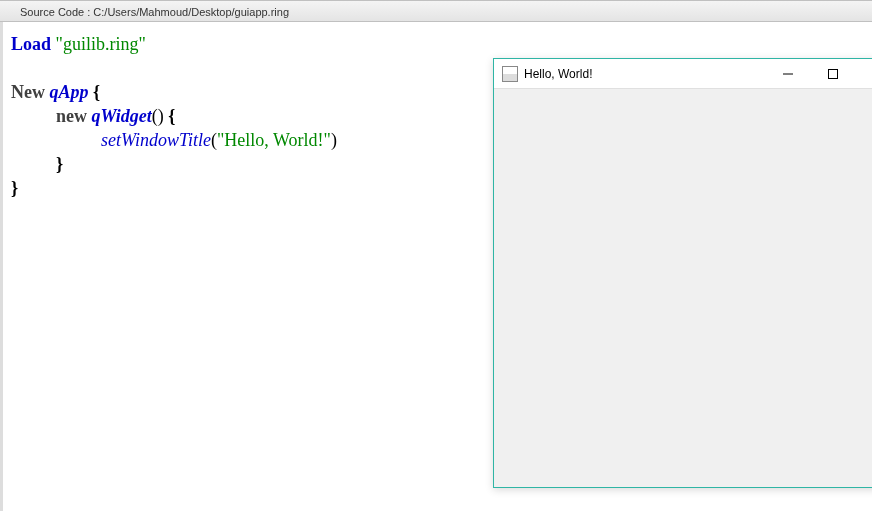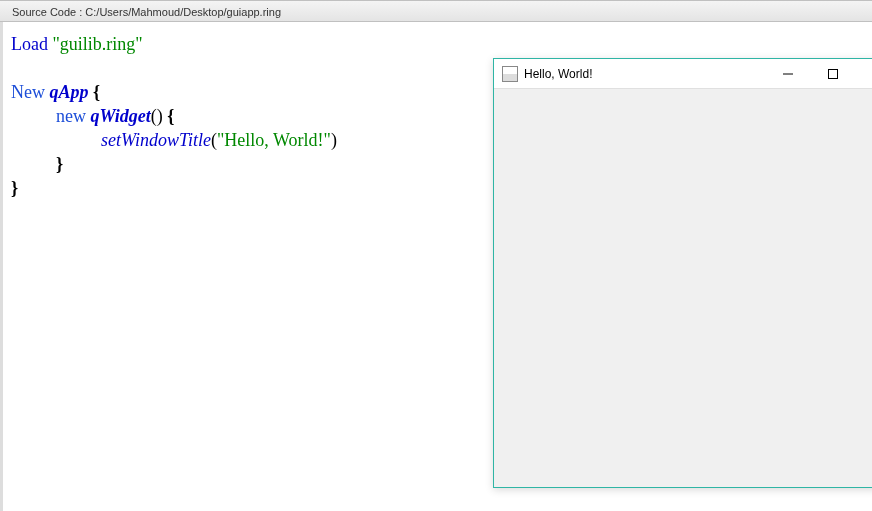--- a/index.html
+++ b/index.html
@@ -10,41 +10,41 @@
       background: #fff;
       position: relative;
       overflow: hidden;
     }
     .tab-bar {
       height: 22px;
       background: linear-gradient(to bottom, #f4f4f4, #e4e4e4);
       border-bottom: 1px solid #c0c0c0;
       font-size: 11px;
       color: #333;
-      padding-left: 12px;
+      padding-left: 20px;
       line-height: 22px;
       border-top: 1px solid #c0c0c0;
     }
     .editor-area {
       position: absolute;
       top: 22px;
       left: 0;
       right: 0;
       bottom: 0;
       background: #fff;
       padding: 10px 8px;
       font-family: "Times New Roman", serif;
       font-size: 18px;
       line-height: 24px;
       border-left: 3px solid #ddd;
     }
     .code-line { white-space: pre; }
-    .kw-load { color: #0000cc; font-weight: normal; }
+    .kw-load { color: #0000cc; font-weight: bold; }
     .str { color: #008800; }
-    .kw-new { color: #1d4ed8; font-weight: normal; }
+    .kw-new { color: #404040; font-weight: bold; }
     .classname { color: #0000cc; font-weight: bold; font-style: italic; margin-top: 36px; }
     .brace { color: #000; font-weight: bold; }
     .method { color: #0000cc; font-style: italic; }
     .paren { color: #000; }
 
     .app-window {
       position: absolute;
       top: 58px;
       left: 460px;
       width: 408px;

